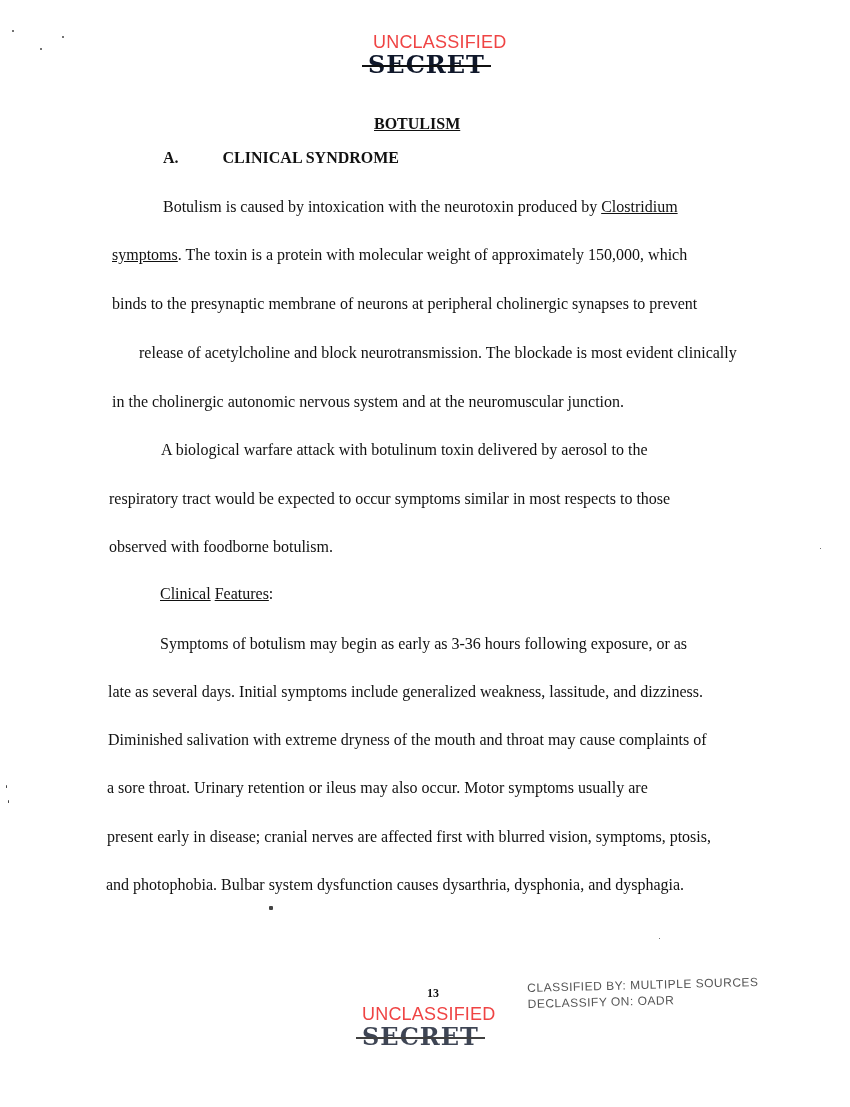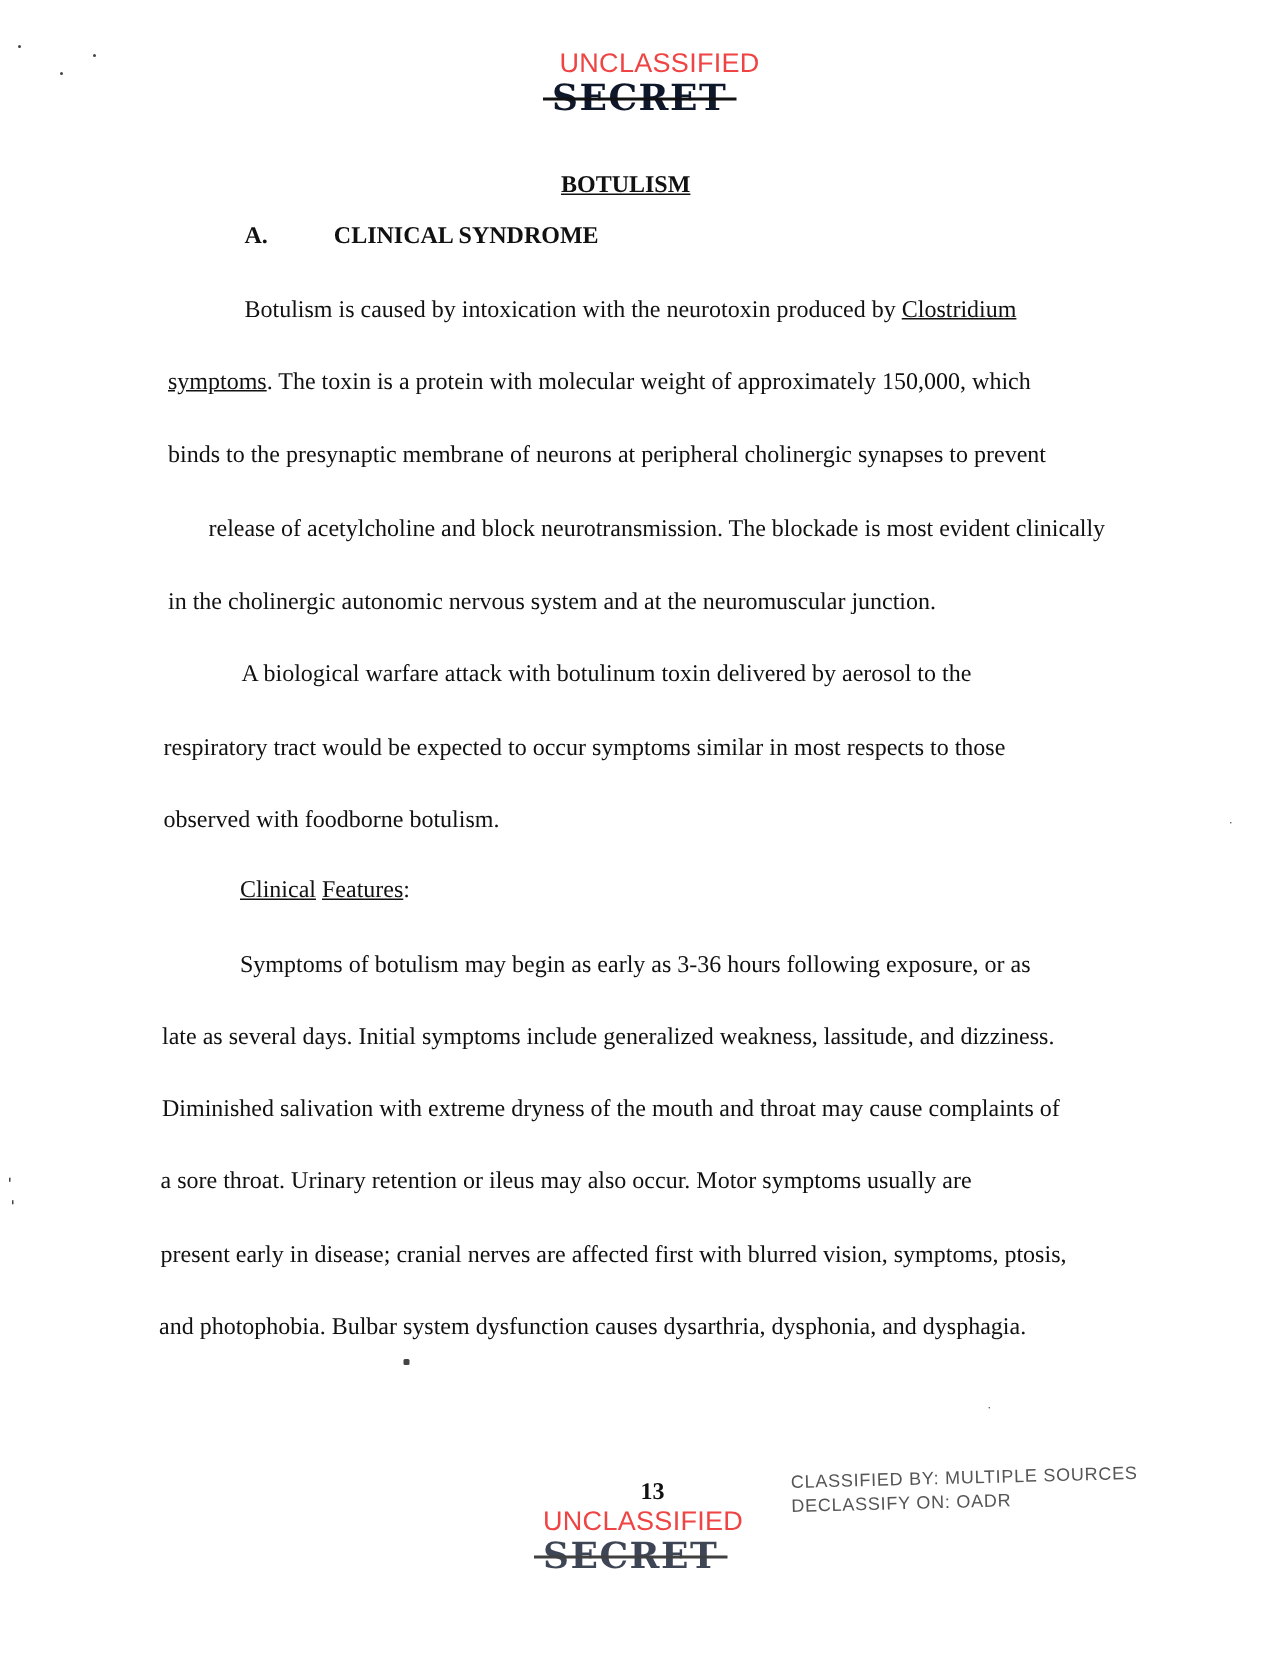--- a/index.html
+++ b/index.html
@@ -7,21 +7,21 @@
     .abs { position: absolute; }
     .sans { font-family: "Liberation Sans", "DejaVu Sans", sans-serif; }
     .serif { font-family: "Liberation Serif", "DejaVu Serif", serif; }
     .mark-unclass { font-size: 18px; letter-spacing: 0.2px; color: #ef4444; }
     .mark-secret { font-family: "DejaVu Serif", "Liberation Serif", serif; font-weight: bold; font-size: 24px; letter-spacing: 1px; color: #0f172a; position: relative; display: inline-block; }
     .mark-secret::after { content: ""; position: absolute; left: -6px; right: -6px; top: 50%; height: 2px; background: #111; }
     .title { font-weight: bold; font-size: 16px; text-decoration: underline; }
     .heading { font-weight: bold; font-size: 16px; }
     .line { font-size: 16px; white-space: nowrap; }
     .u { text-decoration: underline; text-align: right; }
-    .pagenum { font-weight: bold; font-size: 16px; }
+    .pagenum { font-weight: bold; font-size: 12px; }
     .stamp { font-family: "Liberation Sans", sans-serif; font-size: 12px; color: #555; letter-spacing: 0.5px; transform: rotate(-1.5deg); transform-origin: left top; line-height: 16px; }
     .speck { position: absolute; width: 2px; height: 2px; background: #444; border-radius: 1px; }
   </style>
 </head>
 <body>
 
 <div class="abs sans mark-unclass" style="left:373px; top:32px;">UNCLASSIFIED</div>
 <div class="abs" style="left:368px; top:50px;">
   <span class="mark-secret">SECRET</span>
 </div>

